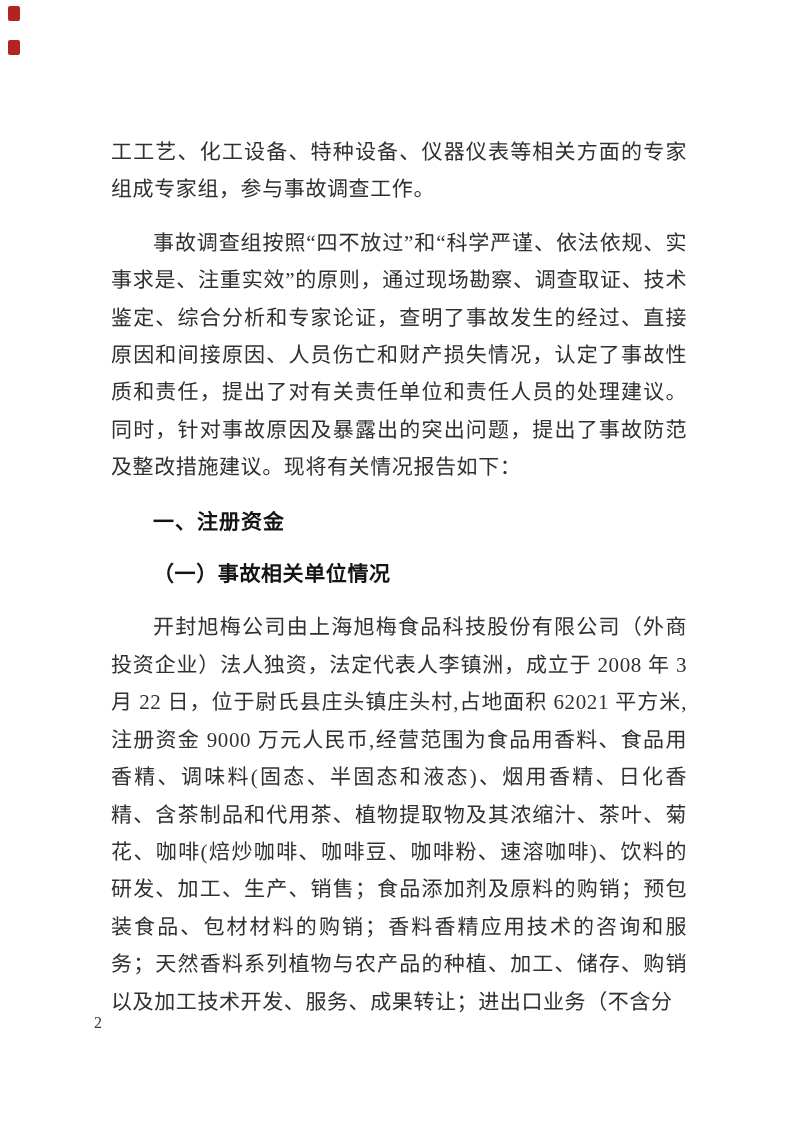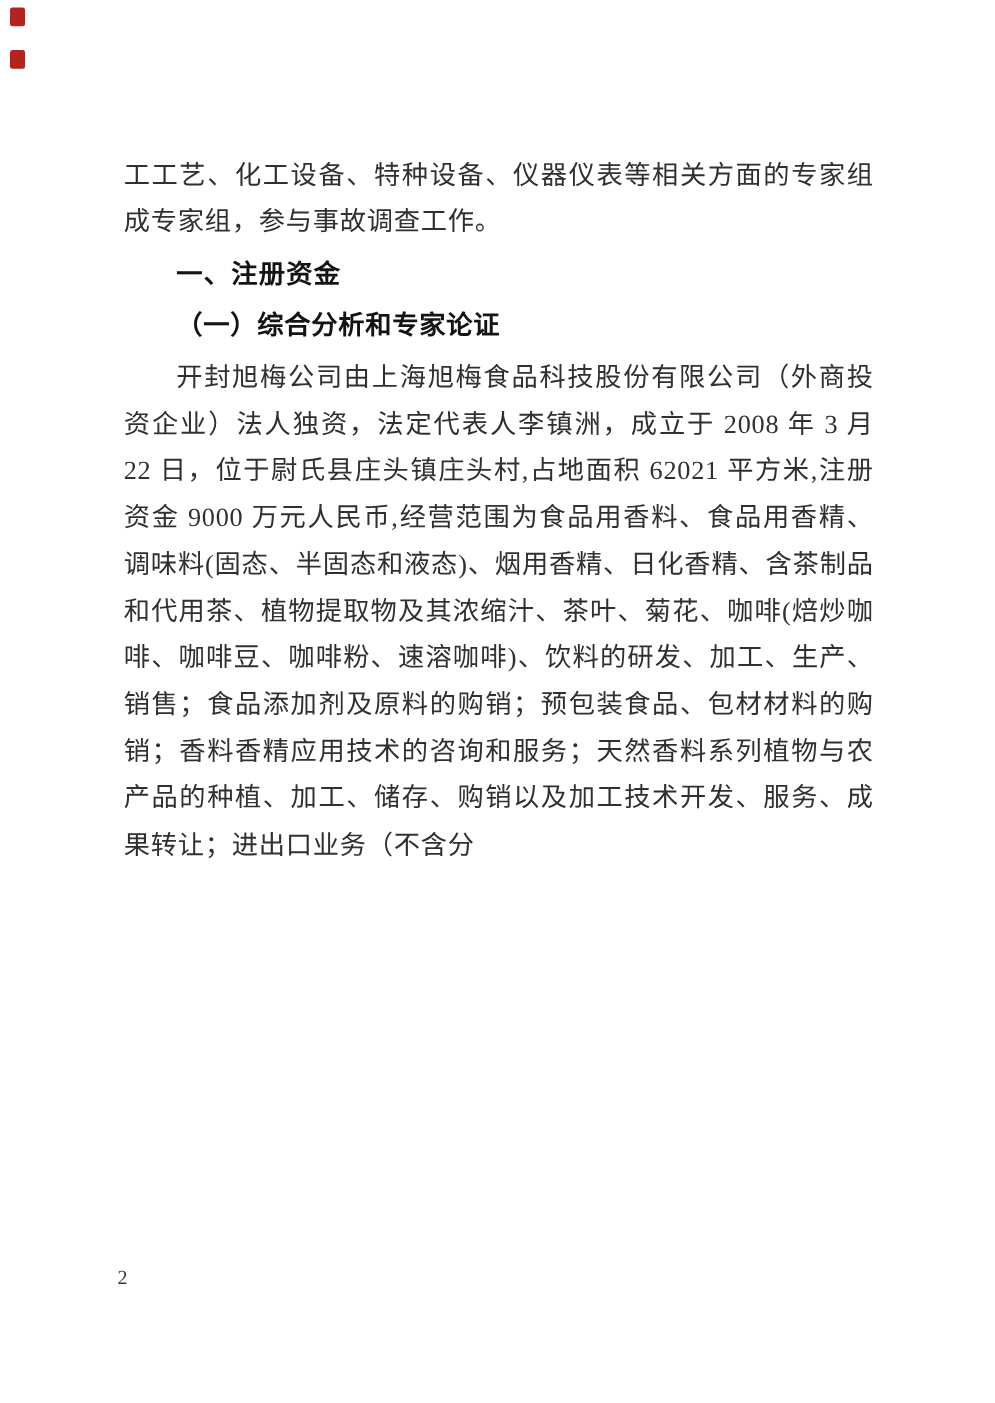--- a/index.html
+++ b/index.html
@@ -21,21 +21,21 @@
     left: 95px;
     top: 118px;
     width: 608px;
     font-size: 21px;
     line-height: 37.4px;
     letter-spacing: 0.6px;
     text-align: justify;
     text-justify: inter-ideograph;
   }
   .para {
-    margin: 4px;
+    margin: 16px;
     padding: 0;
   }
   .indent {
     text-indent: 2em;
   }
   .heading1, .heading2, .heading3 {
     font-weight: 700;
     color: #141414;
     text-indent: 2em;
   }
@@ -62,20 +62,21 @@
 </head>
 <body>
 
 <div class="page" style="background: rgb(255, 255, 255);">
 
   <span class="artifact artifact-1" style="background: rgb(179, 35, 31);"></span>
   <span class="artifact artifact-2" style="background: rgb(179, 35, 31);"></span>
 
   <div class="doc-body" style="color: rgb(48, 48, 48);">
       <p class="para body">工工艺、化工设备、特种设备、仪器仪表等相关方面的专家组成专家组，参与事故调查工作。</p>
+      <p class="para body indent">事故调查组按照“四不放过”和“科学严谨、依法依规、实事求是、注重实效”的原则，通过现场勘察、调查取证、技术鉴定、综合分析和专家论证，查明了事故发生的经过、直接原因和间接原因、人员伤亡和财产损失情况，认定了事故性质和责任，提出了对有关责任单位和责任人员的处理建议。同时，针对事故原因及暴露出的突出问题，提出了事故防范及整改措施建议。现将有关情况报告如下：</p>
       <p class="para heading1 indent">一、注册资金</p>
-      <p class="para heading2 indent">（一）综合分析和专家论证</p>
+      <p class="para heading2 indent">（一）事故相关单位情况</p>
       <p class="para body indent">开封旭梅公司由上海旭梅食品科技股份有限公司（外商投资企业）法人独资，法定代表人李镇洲，成立于 2008 年 3 月 22 日，位于尉氏县庄头镇庄头村,占地面积 62021 平方米,注册资金 9000 万元人民币,经营范围为食品用香料、食品用香精、调味料(固态、半固态和液态)、烟用香精、日化香精、含茶制品和代用茶、植物提取物及其浓缩汁、茶叶、菊花、咖啡(焙炒咖啡、咖啡豆、咖啡粉、速溶咖啡)、饮料的研发、加工、生产、销售；食品添加剂及原料的购销；预包装食品、包材材料的购销；香料香精应用技术的咨询和服务；天然香料系列植物与农产品的种植、加工、储存、购销以及加工技术开发、服务、成果转让；进出口业务（不含分</p>
     </div>
 
   <div class="page-number">2</div>
 
 </div>
 
 </body></html>

